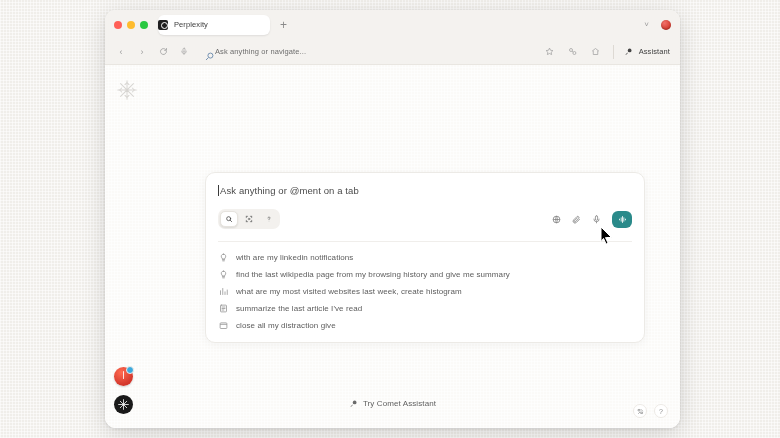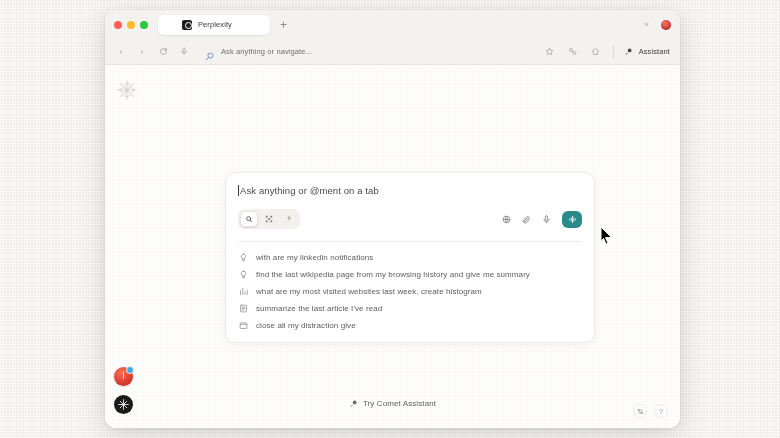--- a/index.html
+++ b/index.html
@@ -42,21 +42,21 @@
   .traffic { display: flex; gap: 5px; align-items: center; margin-right: 10px; }
   .dot { width: 8px; height: 8px; border-radius: 50%; }
   .dot.red { background: #ff5f57; }
   .dot.yellow { background: #febc2e; }
   .dot.green { background: #28c840; }
 
   .tab {
     display: flex; align-items: center; gap: 6px;
     height: 20px;
     min-width: 112px;
-    padding: 0 24px;
+    padding: 0 0;
     background: #ffffff;
     border-radius: 6px;
     box-shadow: 0 1px 2px rgba(0,0,0,.09);
   }
   .tab-fav {
     width: 10px; height: 10px; flex: none;
     border-radius: 2px;
     background: #1f1f1f;
     position: relative;
   }
@@ -99,21 +99,21 @@
     flex: none;
   }
   .nav-ico {
     width: 12px; height: 12px;
     display: flex; align-items: center; justify-content: center;
     color: #a0a0a0; font-size: 9px;
   }
   .omnibox {
     flex: 1;
     height: 17px;
-    display: flex; align-items: center; gap: 6px;
+    display: flex; align-items: center; gap: 0;
     padding: 0 6px;
     border-radius: 9px;
   }
   .omni-fav {
     width: 10px; height: 10px; flex: none; position: relative;
   }
   .omni-text {
     font-size: 7.5px; color: #6e6e6e; letter-spacing: .1px;
     white-space: nowrap;
   }
@@ -139,27 +139,26 @@
   .brandmark {
     position: absolute; left: 11px; top: 14px;
     width: 22px; height: 22px;
     opacity: .55;
   }
 
   
   .card {
     position: absolute;
     left: 100px; top: 107px;
-    width: 370px;
+    width: 440px;
     background: #ffffff;
     border: 1px solid #eceae6;
     border-radius: 10px;
     box-shadow: 0 2px 10px rgba(0,0,0,.045);
     padding: 12px 12px 8px 12px;
-    margin-left: 20px;
   }
   .prompt-row { display: flex; align-items: center; }
   .caret {
     width: 1px; height: 11px; background: #3a3a3a; margin-right: 1px;
   }
   .placeholder {
     font-size: 9.5px; color: #4a4a4a; letter-spacing: .1px;
   }
 
   .actions {

